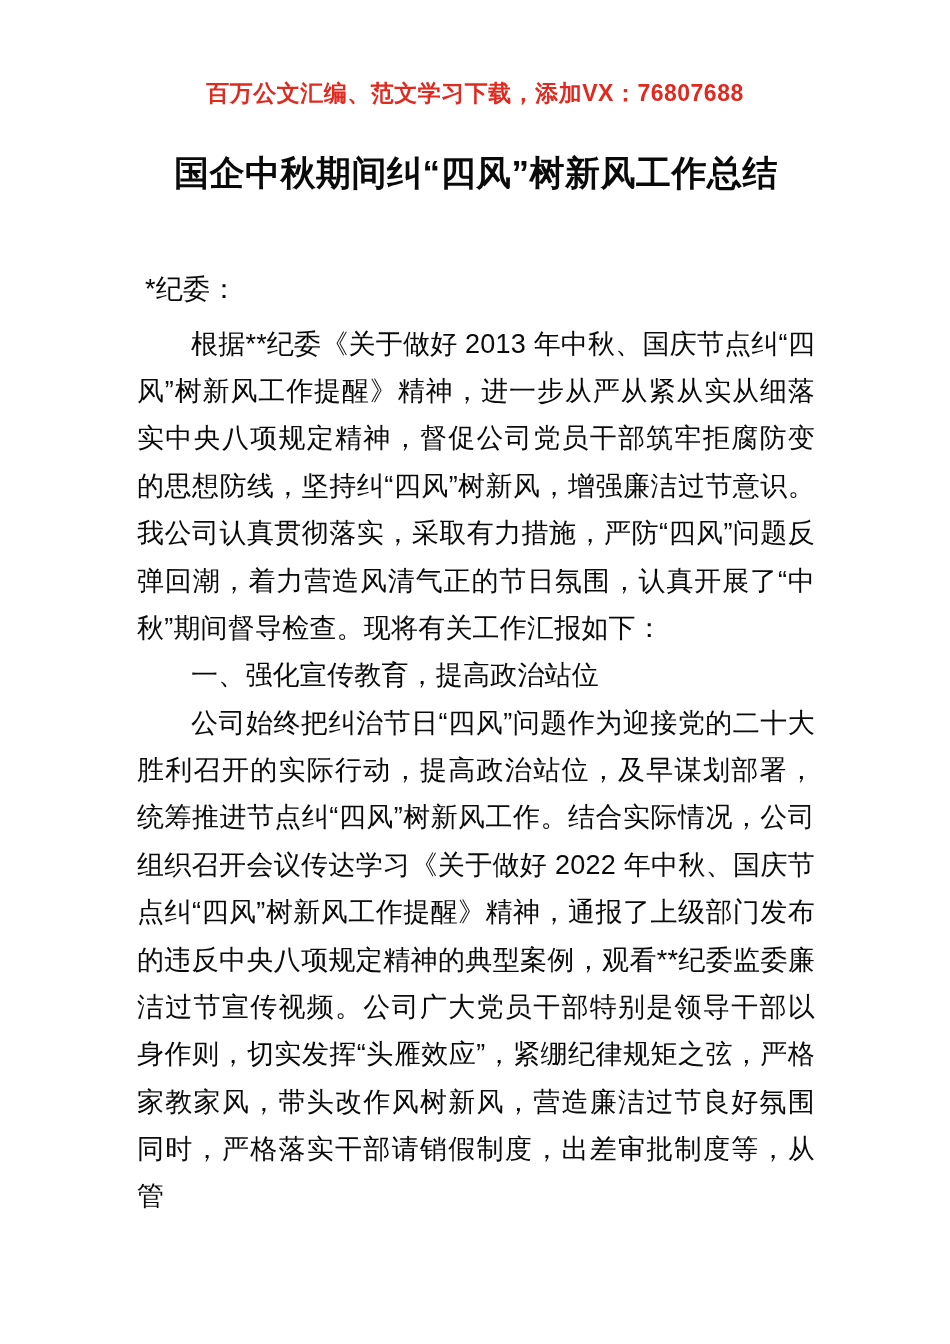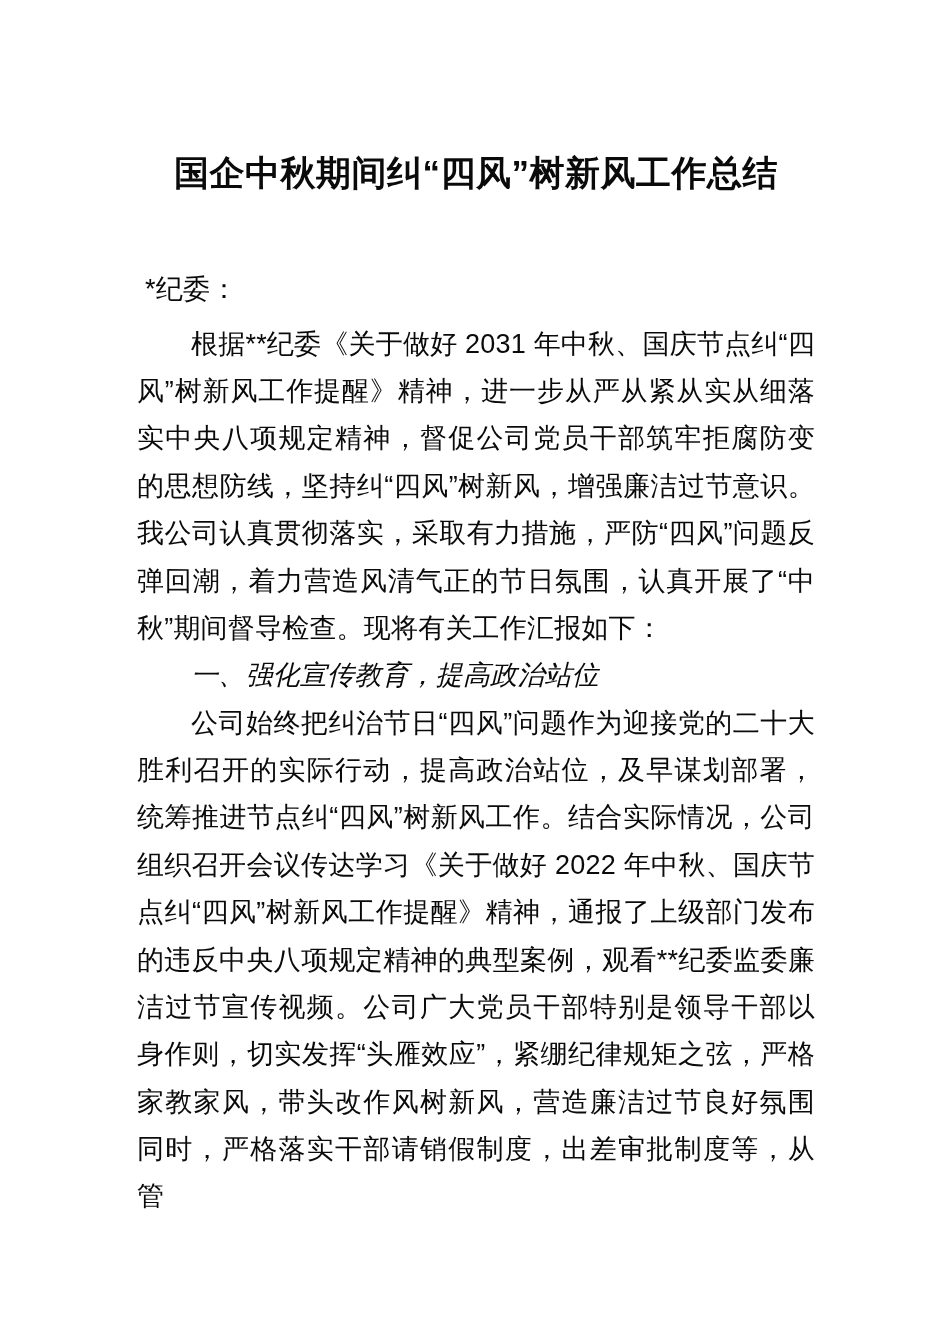--- a/index.html
+++ b/index.html
@@ -72,38 +72,38 @@
     word-break: break-all;
   }
   .section-heading {
     font-size: 27px;
     line-height: 1.755;
     letter-spacing: 0.2px;
     color: #0a0a0a;
     margin: 0;
     text-indent: 2em;
     text-align: left;
-    font-style: italic;
   }
 </style>
 </head>
 <body>
 
 <div class="page">
 
+  <div class="watermark-banner">百万公文汇编、范文学习下载，添加VX：76807688</div>
 
   <div class="doc-body">
 
     <h1 class="doc-title">国企中秋期间纠“四风”树新风工作总结</h1>
 
     <div class="spacer-after-title"></div>
 
     <p class="salutation">*纪委：</p>
 
-    <p class="para">根据**纪委《关于做好 2031 年中秋、国庆节点纠“四风”树新风工作提醒》精神，进一步从严从紧从实从细落实中央八项规定精神，督促公司党员干部筑牢拒腐防变的思想防线，坚持纠“四风”树新风，增强廉洁过节意识。我公司认真贯彻落实，采取有力措施，严防“四风”问题反弹回潮，着力营造风清气正的节日氛围，认真开展了“中秋”期间督导检查。现将有关工作汇报如下：</p>
+    <p class="para">根据**纪委《关于做好 2013 年中秋、国庆节点纠“四风”树新风工作提醒》精神，进一步从严从紧从实从细落实中央八项规定精神，督促公司党员干部筑牢拒腐防变的思想防线，坚持纠“四风”树新风，增强廉洁过节意识。我公司认真贯彻落实，采取有力措施，严防“四风”问题反弹回潮，着力营造风清气正的节日氛围，认真开展了“中秋”期间督导检查。现将有关工作汇报如下：</p>
 
     <p class="section-heading">一、强化宣传教育，提高政治站位</p>
 
     <p class="para">公司始终把纠治节日“四风”问题作为迎接党的二十大胜利召开的实际行动，提高政治站位，及早谋划部署，统筹推进节点纠“四风”树新风工作。结合实际情况，公司组织召开会议传达学习《关于做好 2022 年中秋、国庆节点纠“四风”树新风工作提醒》精神，通报了上级部门发布的违反中央八项规定精神的典型案例，观看**纪委监委廉洁过节宣传视频。公司广大党员干部特别是领导干部以身作则，切实发挥“头雁效应”，紧绷纪律规矩之弦，严格家教家风，带头改作风树新风，营造廉洁过节良好氛围同时，严格落实干部请销假制度，出差审批制度等，从管</p>
 
   </div>
 
 </div>
 
 </body></html>

